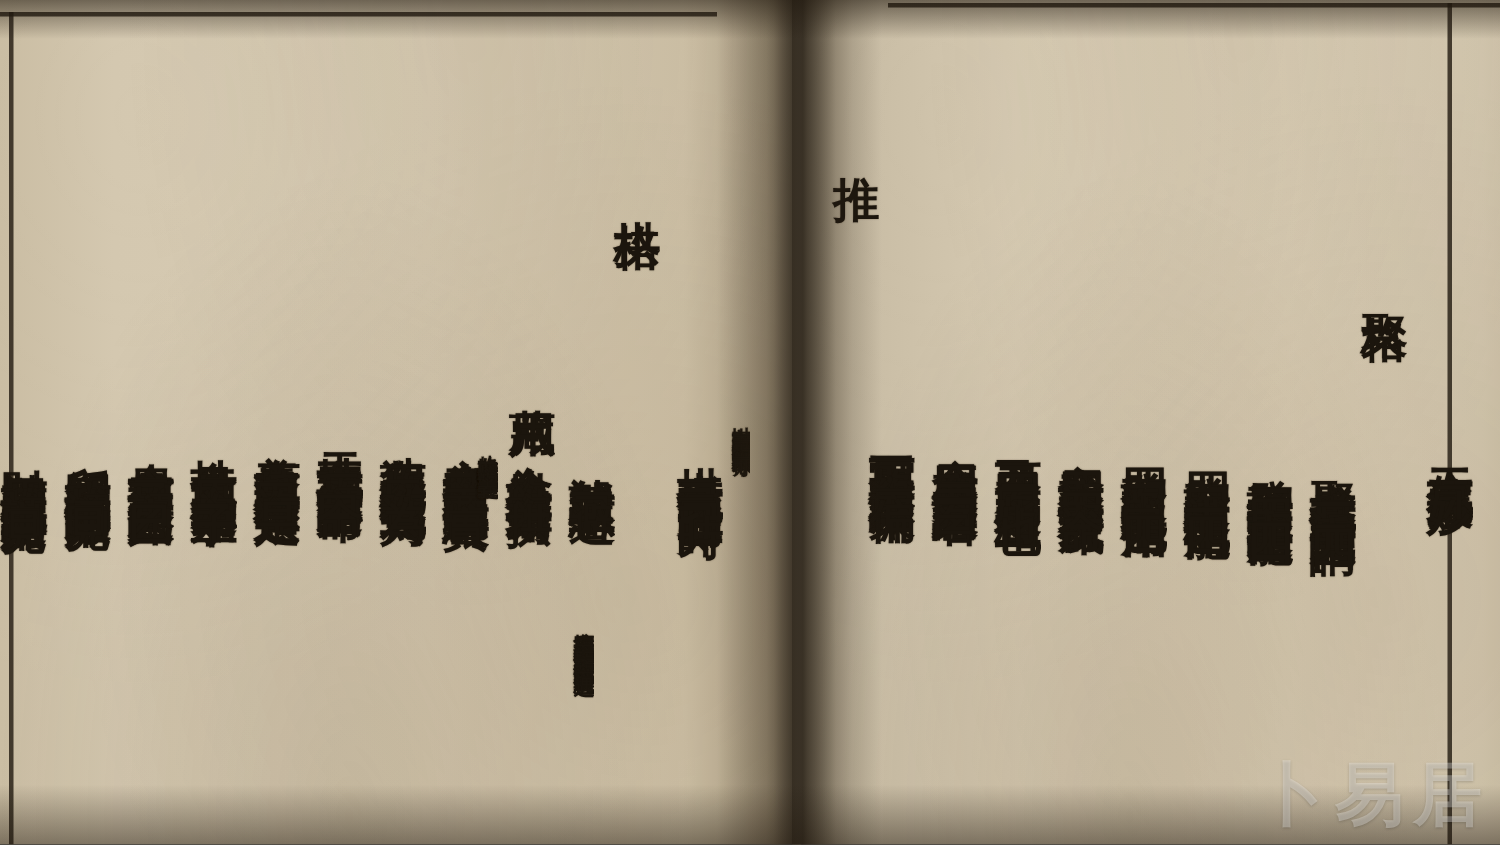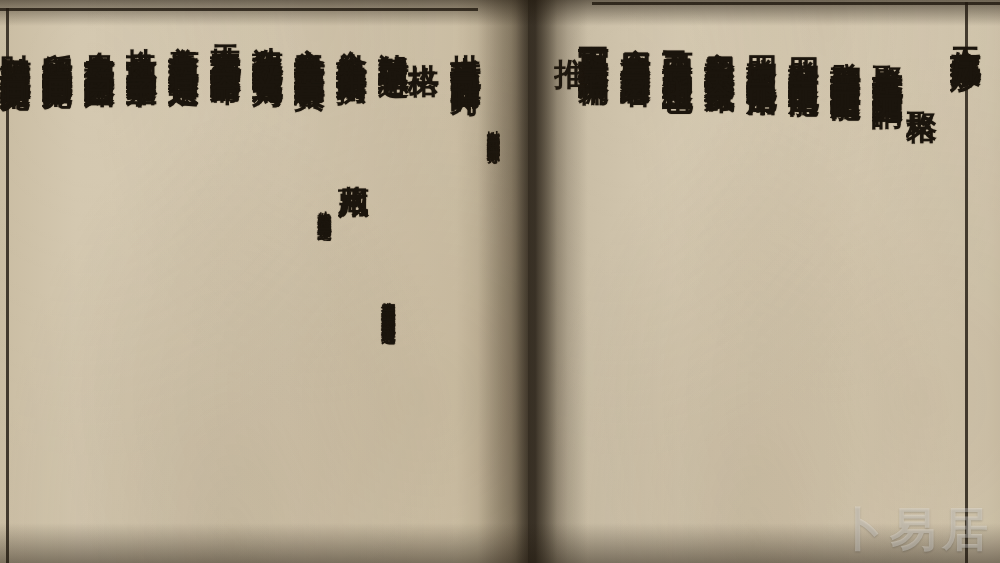--- a/index.html
+++ b/index.html
@@ -7,20 +7,21 @@
     padding: 0;
     background: #0d0c0a;
   }
   #page {
     position: relative;
     width: 1000px;
     height: 563px;
     overflow: hidden;
     background: #2a2420;
     font-family: "DejaVu Serif", serif;
+    text-align: center;
   }
 
   
   .paper {
     position: absolute;
     top: -10px;
     bottom: -10px;
     background: #cfc3aa;
   }
   .paper.left {

